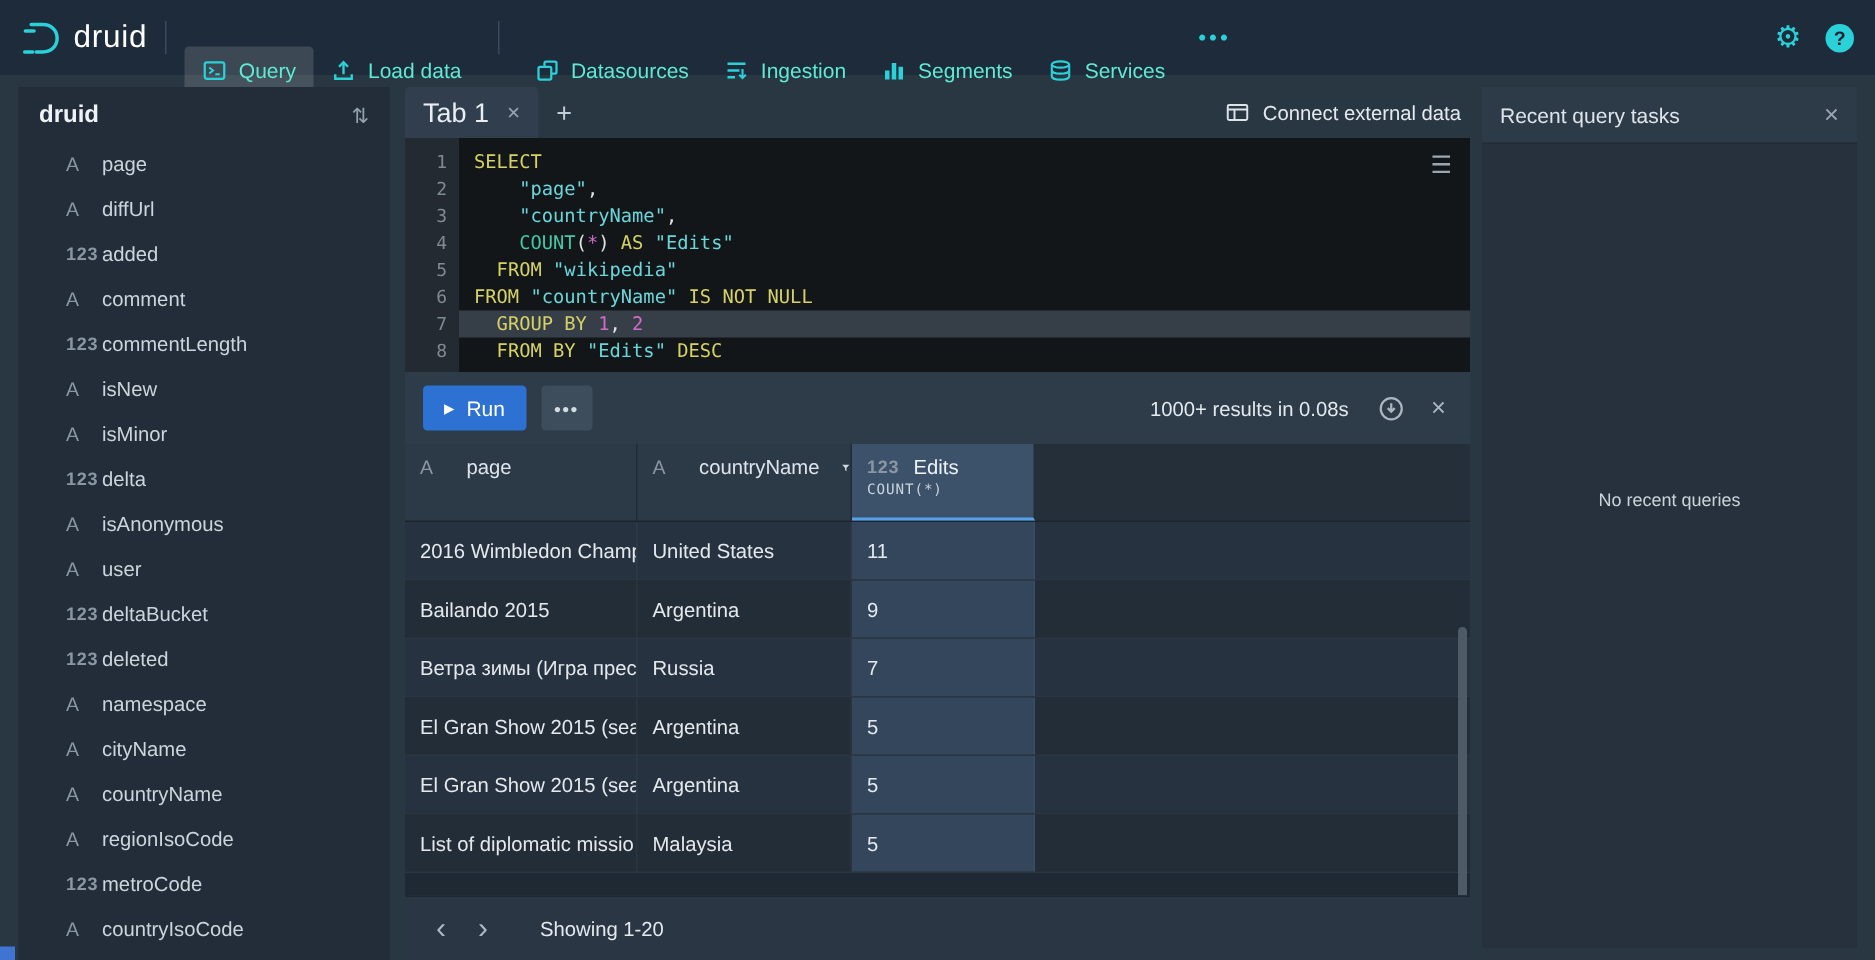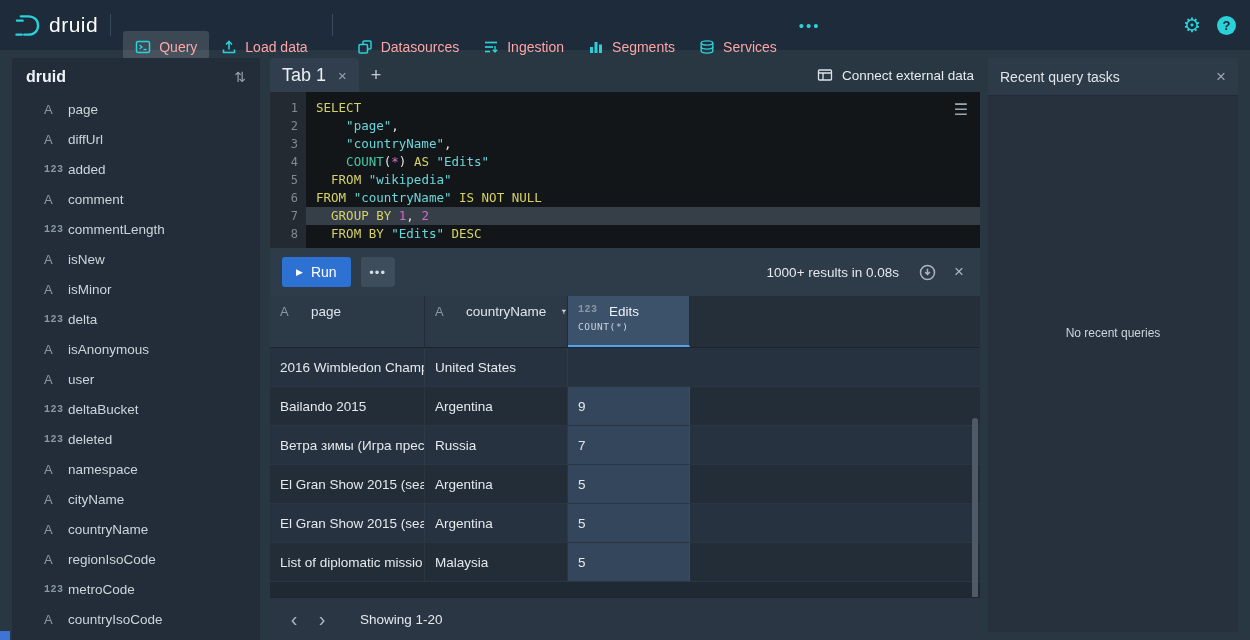--- a/index.html
+++ b/index.html
@@ -7,38 +7,38 @@
   body { font-family:"Liberation Sans", sans-serif; }
   .app { position:relative; width:1250px; height:640px; background:#293742; overflow:hidden; }
 
   
   .navbar { position:absolute; top:0; left:0; width:1250px; height:50px; background:#1e2b3a;
             display:flex; align-items:center; padding:0 14px; }
   .brand { display:flex; align-items:center; gap:8px; cursor:pointer; }
   .brand-text { color:#ffffff; font-size:21px; font-weight:500; letter-spacing:.5px; }
   .nav-sep { width:1px; height:22px; background:#3a4a5c; margin:0 12px; }
   .nav-item { display:flex; align-items:center; gap:8px; height:32px; padding:0 12px; border-radius:3px;
-              color:#fca5a5; font-size:14px; cursor:pointer; background:transparent; border:none;margin-top:44px; }
+              color:#5eead4; font-size:14px; cursor:pointer; background:transparent; border:none;margin-top:44px; }
   .nav-item.active { background:rgba(255,255,255,0.14); }
   .nav-item svg { display:block; }
   .nav-more { color:#2ad1d8; font-size:15px; letter-spacing:2px; padding:0 10px; cursor:pointer; }
   .nav-spacer { flex:1; }
   .gear { color:#2ad1d8; font-size:20px; cursor:pointer; margin-right:16px; line-height:1; }
   .help { width:19px; height:19px; border-radius:50%; background:#2ad1d8; color:#16222e;
           font-size:13px; font-weight:bold; display:flex; align-items:center; justify-content:center; cursor:pointer; }
 
   
   .sidebar { position:absolute; top:58px; left:12px; width:248px; bottom:0; background:#222d39; overflow:hidden; }
   .sb-head { display:flex; align-items:center; justify-content:space-between; padding:10px 14px 8px 14px; }
   .sb-title { color:#eef3f7; font-size:16px; font-weight:600; }
   .sb-sort { color:#93a1ad; font-size:14px; cursor:pointer; }
   .sb-item { display:flex; align-items:center; height:30px; padding-left:32px; cursor:pointer; color:#ccd5dc; font-size:13.5px; }
   .type-ic { color:#8a97a3; width:24px; flex:0 0 24px; text-align:left; }
   .type-str { font-size:13px; font-weight:500; }
-  .type-num { font-size:10px; font-weight:bold; font-family:Liberation Mono, monospace; letter-spacing:.5px; }
+  .type-num { font-size:12px; font-weight:bold; font-family:Liberation Sans, sans-serif; letter-spacing:.5px; }
   .scroll-corner { position:absolute; left:0; bottom:0; width:10px; height:9px; background:#3f74d2; }
 
   
   .middle { position:absolute; top:58px; left:270px; width:710px; height:582px; }
 
   .tabbar { position:absolute; top:0; left:0; right:0; height:34px; display:flex; align-items:center; }
   .tab { display:flex; align-items:center; height:34px; padding:0 12px; background:#303e4d; border-radius:3px 3px 0 0; cursor:pointer; }
   .tab-label { color:#e9eef2; font-size:18px; }
   .tab-close { color:#97a4af; font-size:15px; margin-left:12px; cursor:pointer; }
   .tab-plus { color:#c3cdd5; font-size:18px; padding:0 12px; cursor:pointer; }
@@ -339,20 +339,21 @@
             <span>Edits</span>
           </div>
           <span class="th-sub">COUNT(*)</span>
         </div>
         <div class="th-filler"></div>
       </div>
 
       <div class="tr">
         <div class="td td-page">2016 Wimbledon Champ</div>
         <div class="td td-country">United States</div>
+        <div class="td td-edits">11</div>
         <div class="td td-filler"></div>
       </div>
       <div class="tr">
         <div class="td td-page">Bailando 2015</div>
         <div class="td td-country">Argentina</div>
         <div class="td td-edits">9</div>
         <div class="td td-filler"></div>
       </div>
       <div class="tr">
         <div class="td td-page">Ветра зимы (Игра прес</div>

